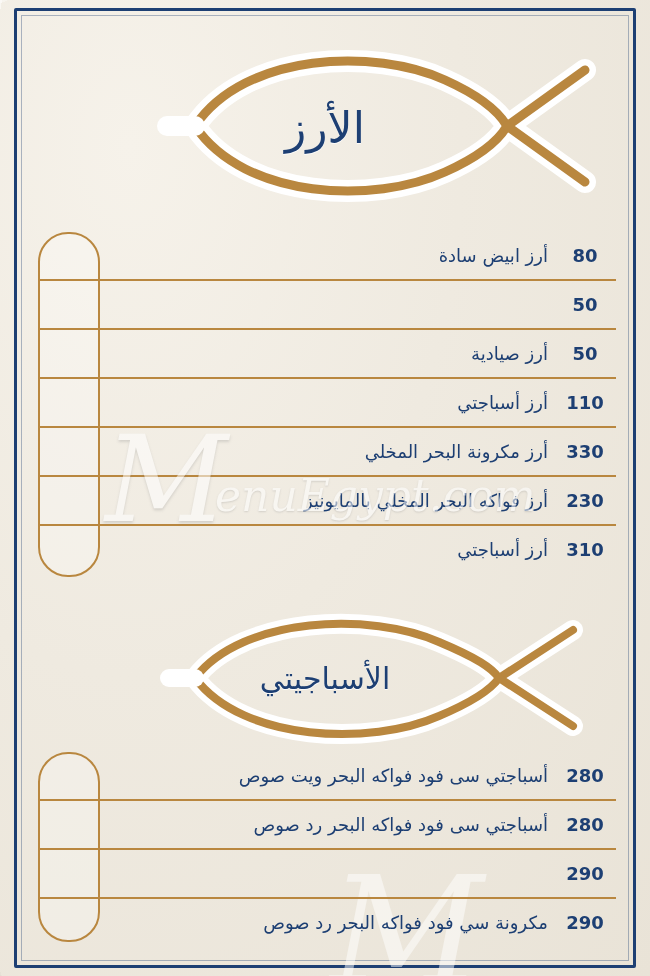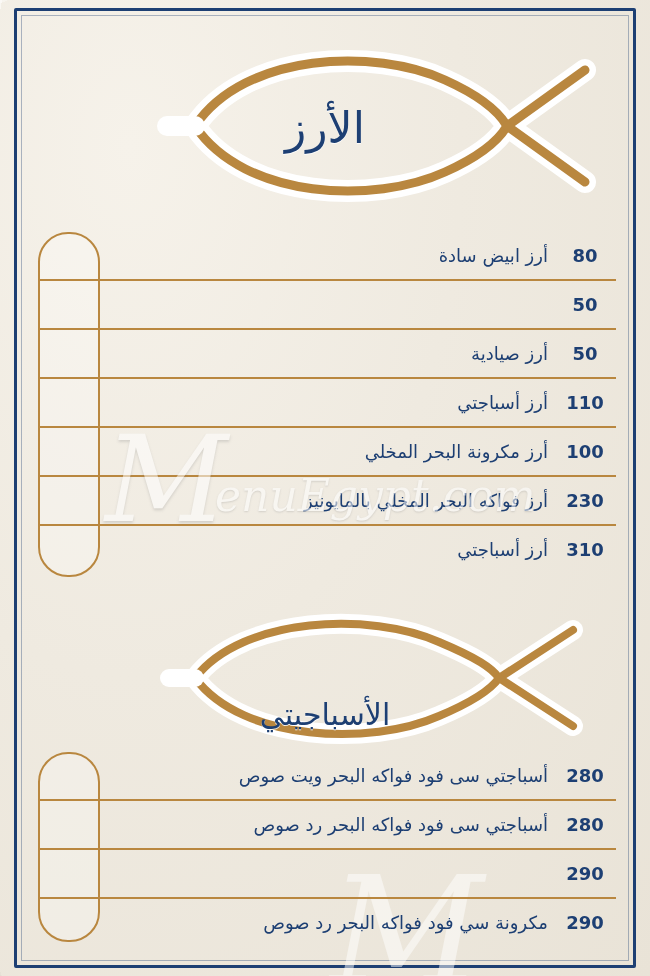--- a/index.html
+++ b/index.html
@@ -59,21 +59,21 @@
     position: absolute;
     left: 0; right: 0; top: 50%;
     transform: translateY(-50%);
     text-align: center;
     color: #1d3f73;
     font-size: 44px;
     font-weight: normal;
     letter-spacing: 0px;
     text-shadow: 0 1px 0 rgba(255,255,255,.8);
   }
-  .fish-title.small { font-size: 30px; margin-top: 36px; }
+  .fish-title.small { font-size: 30px; }
 
   
   .menu-block {
     position: absolute;
     left: 38px;
     right: 34px;
   }
   .price-rail {
     position: absolute;
     left: 0;
@@ -199,21 +199,21 @@
       </div>
       <div class="row">
         <div class="price">50</div>
         <div class="name">أرز صيادية</div>
       </div>
       <div class="row">
         <div class="price">110</div>
         <div class="name">أرز أسباجتي</div>
       </div>
       <div class="row">
-        <div class="price">100</div>
+        <div class="price">330</div>
         <div class="name">أرز مكرونة البحر المخلي</div>
       </div>
       <div class="row">
         <div class="price">230</div>
         <div class="name">أرز فواكه البحر المخلي بالمايونيز</div>
       </div>
       <div class="row">
         <div class="price">310</div>
         <div class="name">أرز أسباجتي</div>
       </div>

